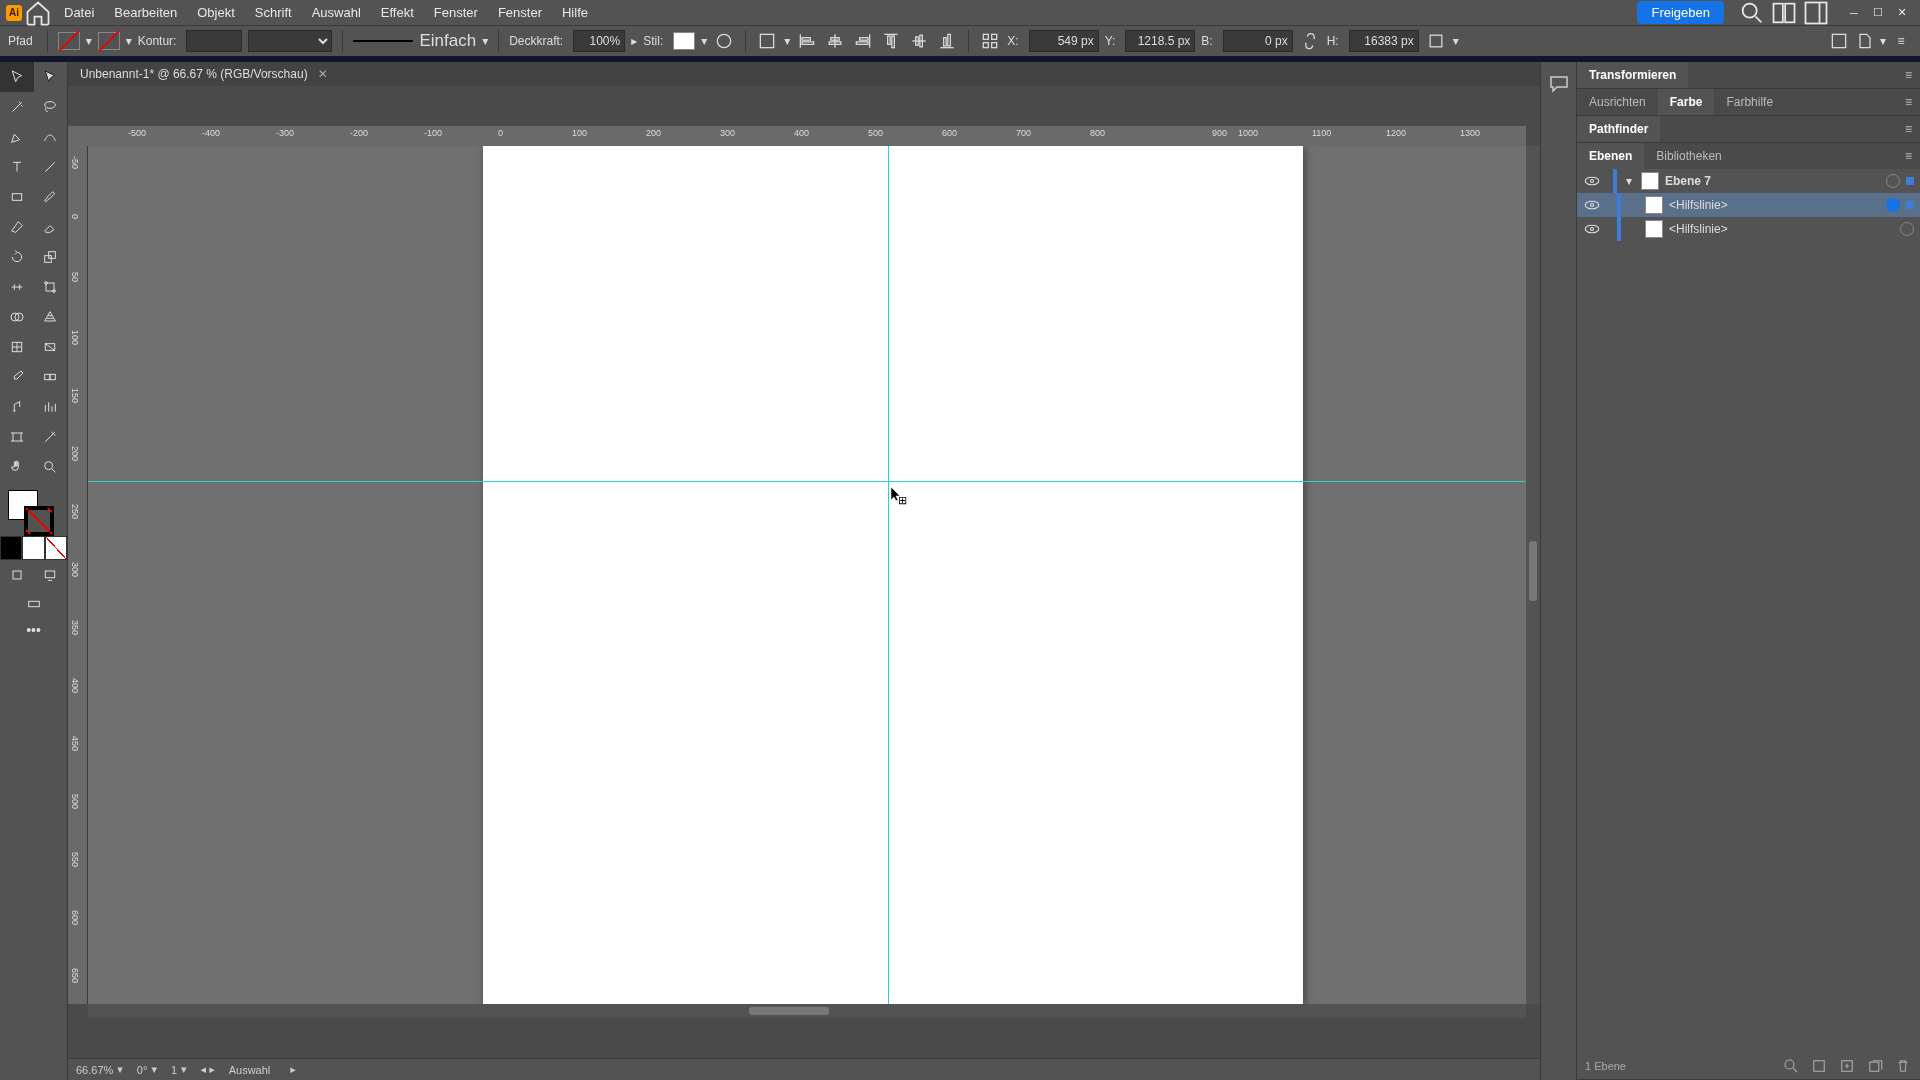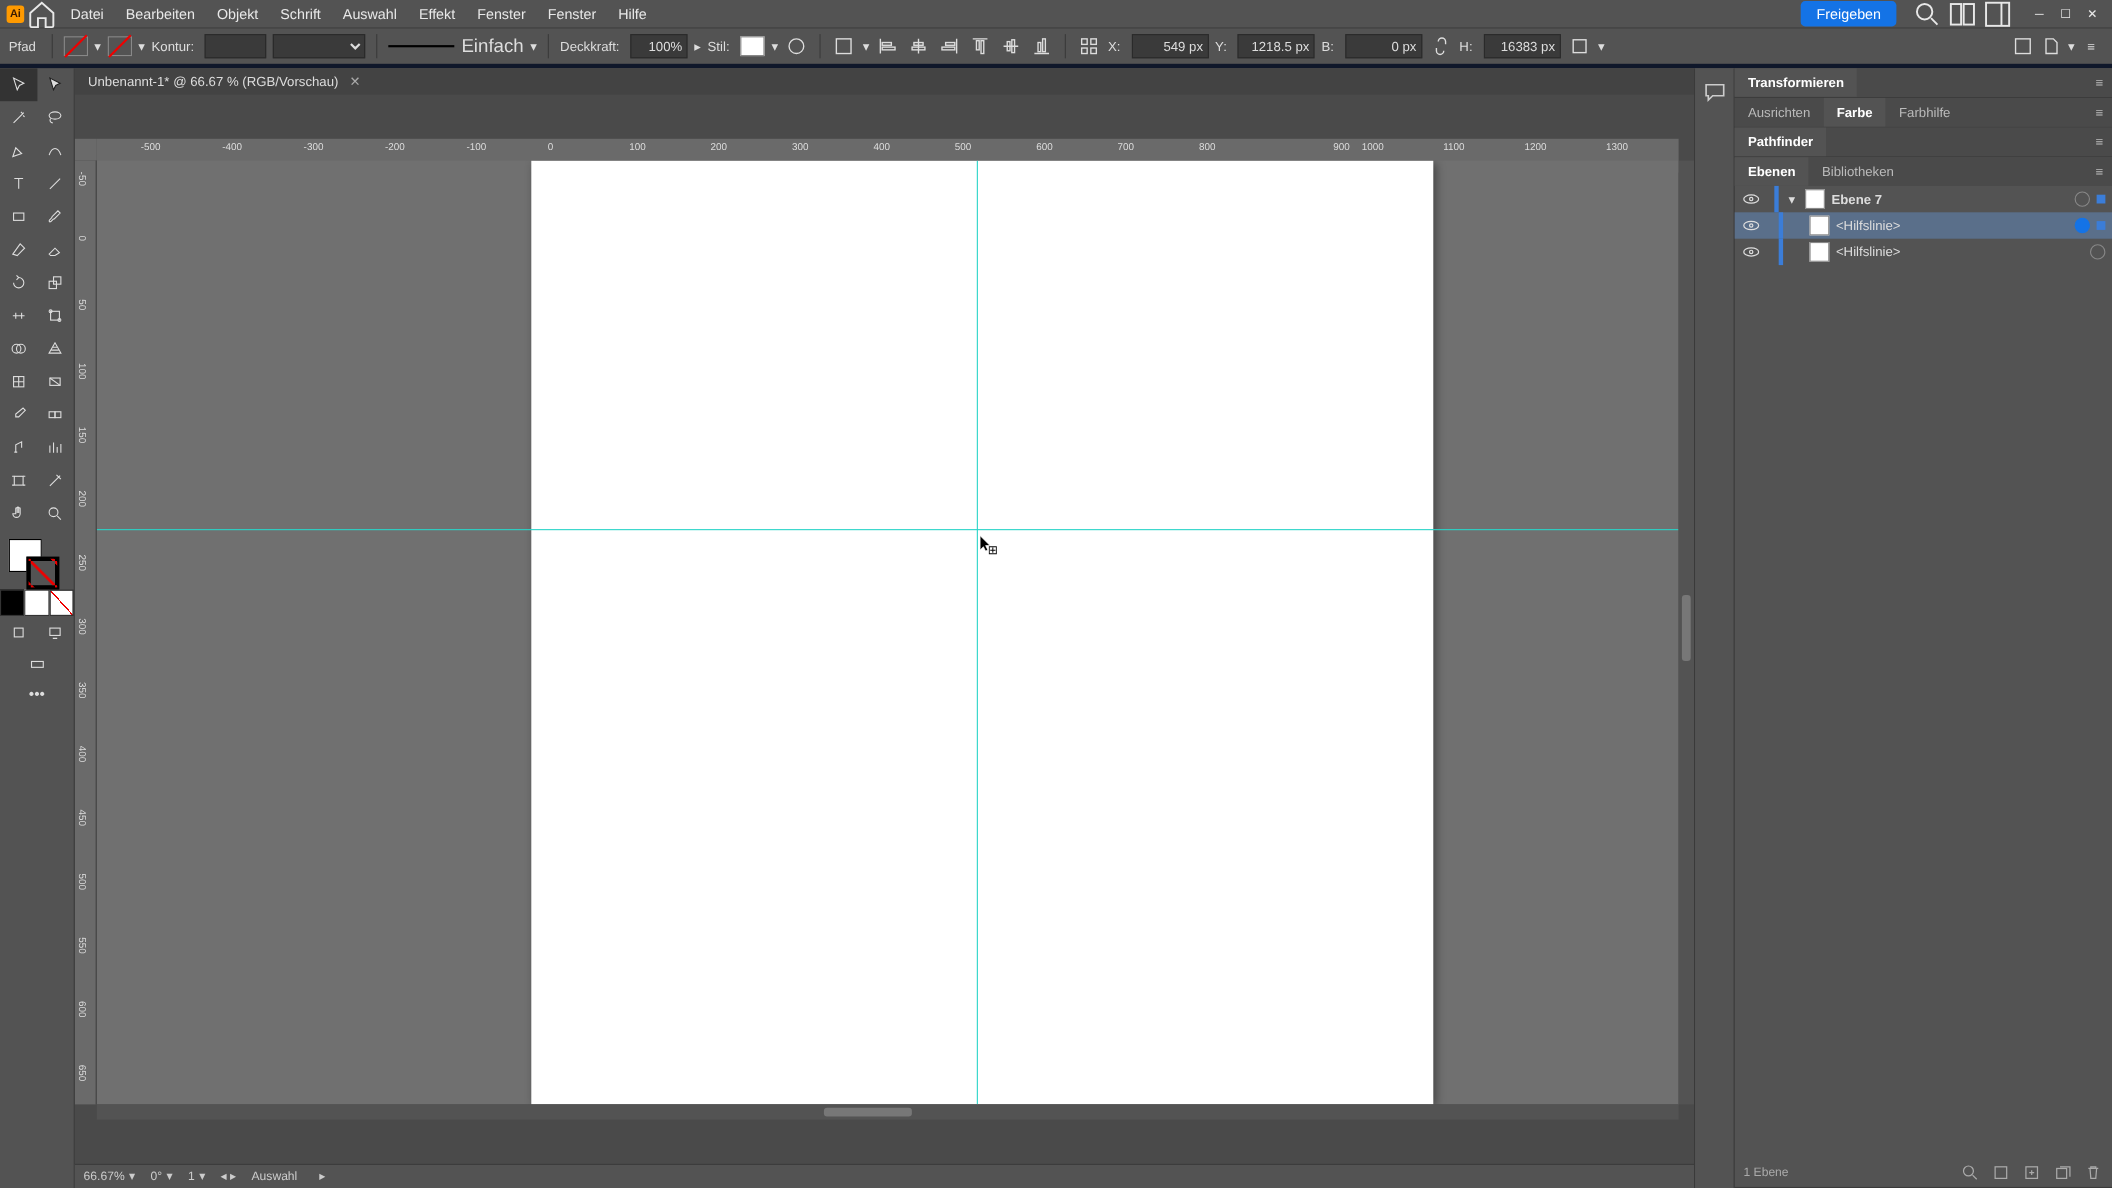--- a/index.html
+++ b/index.html
@@ -9,21 +9,21 @@
 .menubar { height:26px; background:#535353; color:#e8e8e8; display:flex; align-items:center; font-size:13px; padding:0 6px; border-bottom:1px solid #3a3a3a; }
 .menubar .appicon { width:16px; height:16px; background:#ff9a00; border-radius:3px; display:flex; align-items:center; justify-content:center; color:#3a1a00; font-size:10px; font-weight:bold; }
 .menubar .home { width:24px; height:20px; margin-right:12px; display:flex; align-items:center; justify-content:center;}
 .menubar .menu-item { padding:0 10px; cursor:pointer; }
 .menubar .spacer { flex:1; }
 .menubar .share-btn { background:#1473e6; color:#fff; padding:4px 14px; border-radius:4px; font-size:13px; margin-right:12px; cursor:pointer;}
 .menubar .icon-btn { width:28px; height:22px; display:flex; align-items:center; justify-content:center; margin:0 2px; color:#e8e8e8; cursor:pointer;}
 .menubar .wincontrols { display:flex; margin-left:10px;}
 .menubar .wincontrols div{width:20px;height:16px;display:flex;align-items:center;justify-content:center;margin:0 2px;font-size:11px;}
 
-.controlbar { height:36px; background:#535353; color:#ddd; display:flex; align-items:center; font-size:12px; padding:0 8px; border-bottom:4px solid #0f172a; gap:6px;}
+.controlbar { height:36px; background:#535353; color:#ddd; display:flex; align-items:center; font-size:12px; padding:0 8px; border-bottom:6px solid #0f172a; gap:6px;}
 .controlbar .label { margin-right:4px; color:#ddd;}
 .controlbar .swatch { width:22px; height:18px; border:1px solid #888; display:flex; align-items:center; justify-content:center; position:relative;}
 .controlbar .swatch-none::after{content:"";position:absolute;width:140%;height:2px;background:#e00;transform:rotate(-45deg);}
 .controlbar select,.controlbar input{background:#3a3a3a;border:1px solid #2a2a2a;color:#ddd;font-size:12px;height:22px;padding:0 4px;}
 .controlbar .numfield{width:70px;text-align:right;}
 .controlbar .sep{width:1px;height:22px;background:#3a3a3a;margin:0 4px;}
 .controlbar .ctl-icon{width:22px;height:22px;display:flex;align-items:center;justify-content:center;border:1px solid transparent;cursor:pointer;}
 .controlbar .right{margin-left:auto;display:flex;align-items:center;gap:4px;}
 .strokeprev{width:60px;height:14px;display:flex;align-items:center;}
 .strokeprev div{height:2px;background:#000;flex:1;}

